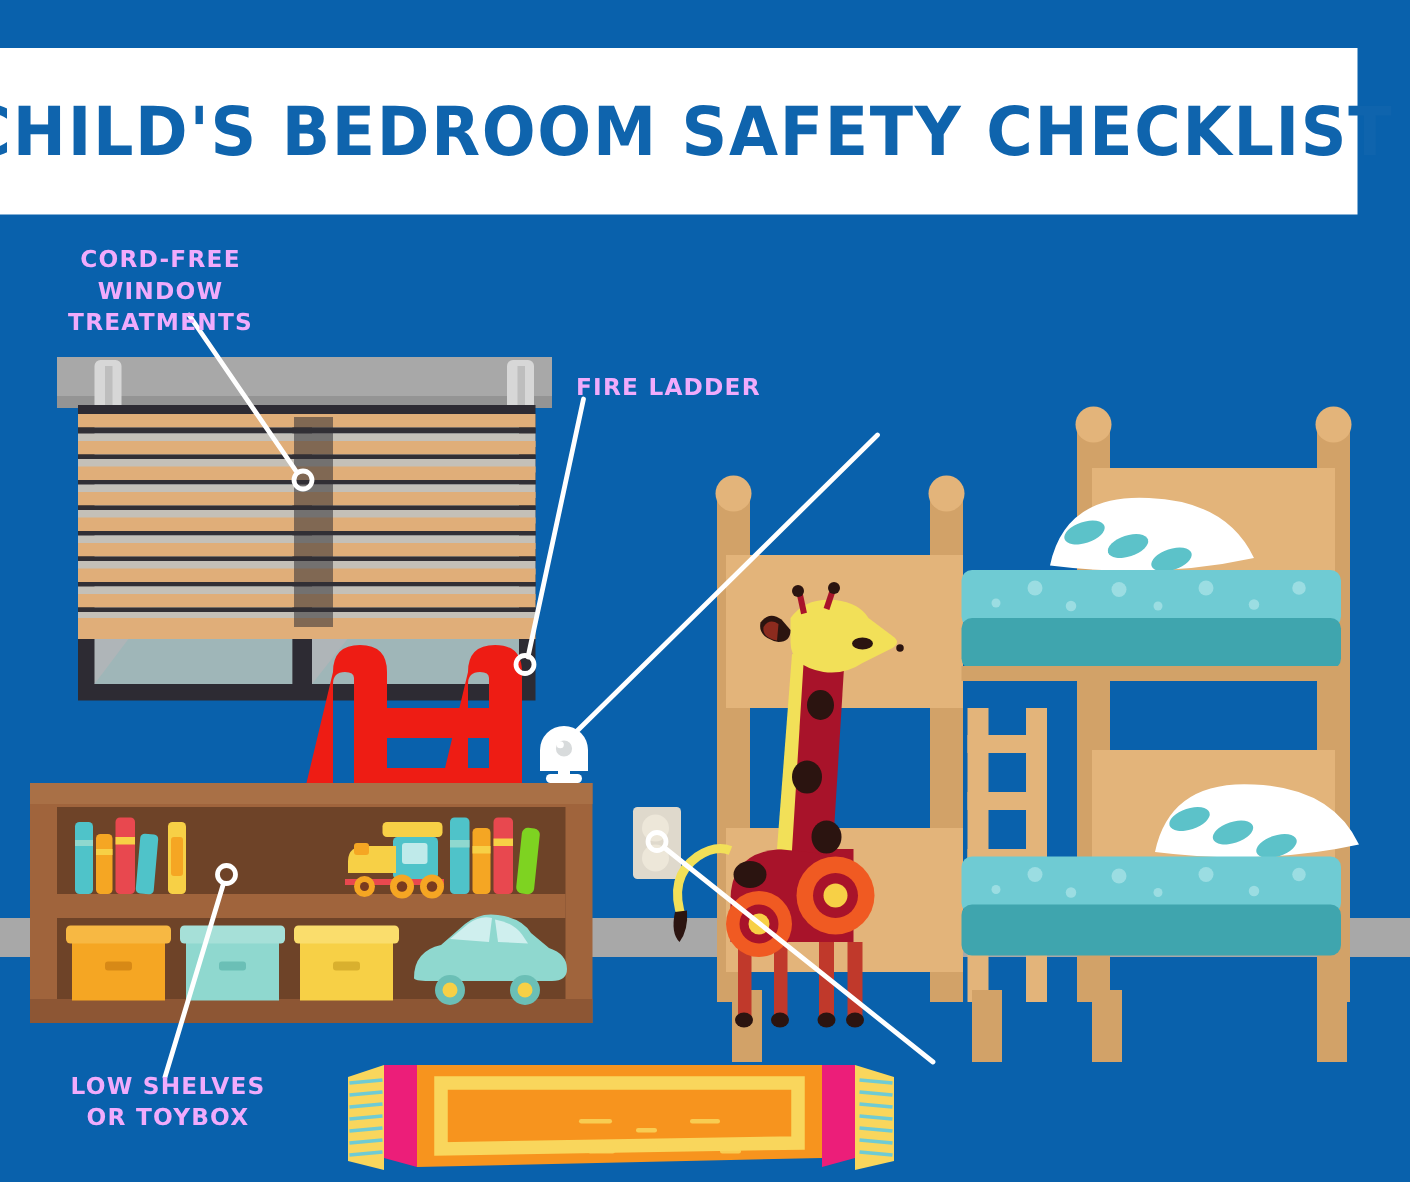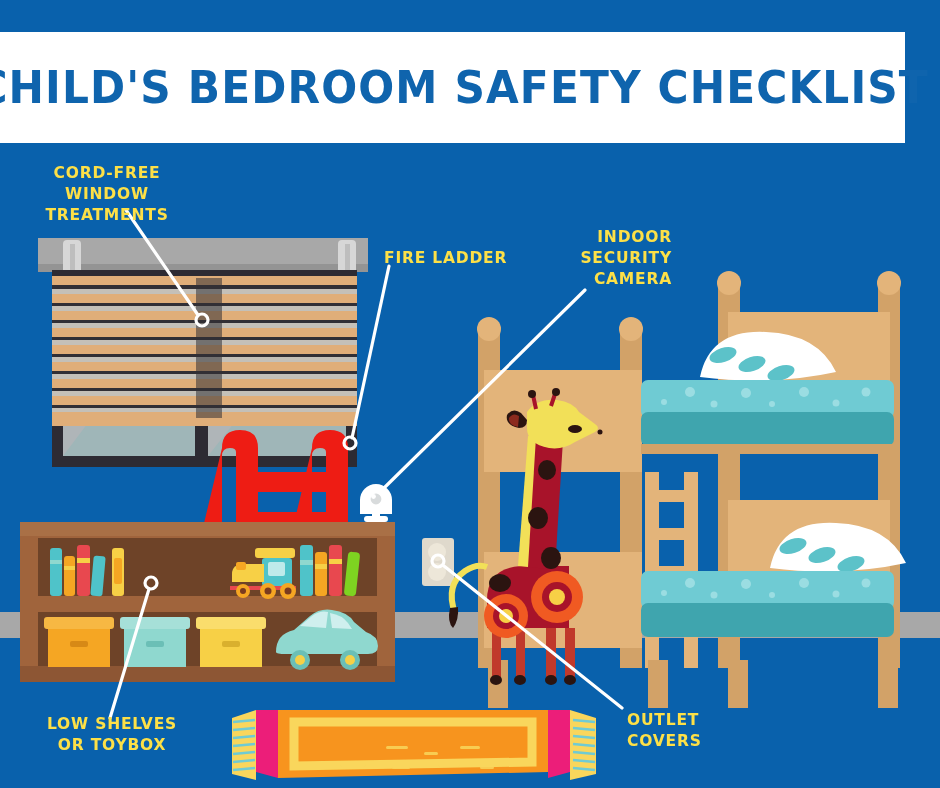--- a/index.html
+++ b/index.html
@@ -12,21 +12,21 @@
     position:absolute;left:0;top:32px;width:905px;height:111px;
     background:#ffffff;
     display:flex;align-items:center;justify-content:center;
   }
   #titletext{
     color:#0F64AD;font-weight:bold;font-size:45px;letter-spacing:1.2px;
     font-family:"DejaVu Sans",sans-serif;
     transform:scaleX(0.94);white-space:nowrap;
   }
   .label{
-    position:absolute;color:#fde047;font-weight:bold;
+    position:absolute;color:#f0abfc;font-weight:bold;
     font-family:"DejaVu Sans",sans-serif;
     font-size:15.5px;letter-spacing:0.8px;line-height:21px;
     text-transform:uppercase;white-space:pre-line;
   }
   svg.art{position:absolute;left:0;top:0;}
   .leader{stroke:#ffffff;stroke-width:3.2;fill:none;stroke-linecap:round;}
   .dot{fill:none;stroke:#ffffff;stroke-width:3.2;}
 </style>
 </head>
 <body>
@@ -362,23 +362,18 @@
 
   <div id="titleband">
     <div id="titletext">CHILD'S BEDROOM SAFETY CHECKLIST</div>
   </div>
 
   <div class="label" style="left:12px;top:163px;width:190px;text-align:center;">CORD-FREE WINDOW
 TREATMENTS</div>
 
   <div class="label" style="left:384px;top:248px;text-align:right;">FIRE LADDER</div>
 
-  <div class="label" style="left:528px;top:227px;width:144px;text-align:right;">INDOOR
-SECURITY
-CAMERA</div>
 
   <div class="label" style="left:30px;top:714px;width:164px;text-align:center;">LOW SHELVES
 OR TOYBOX</div>
 
-  <div class="label" style="left:627px;top:710px;text-align:left;">OUTLET
-COVERS</div>
 
 </div>
 
 </body></html>

